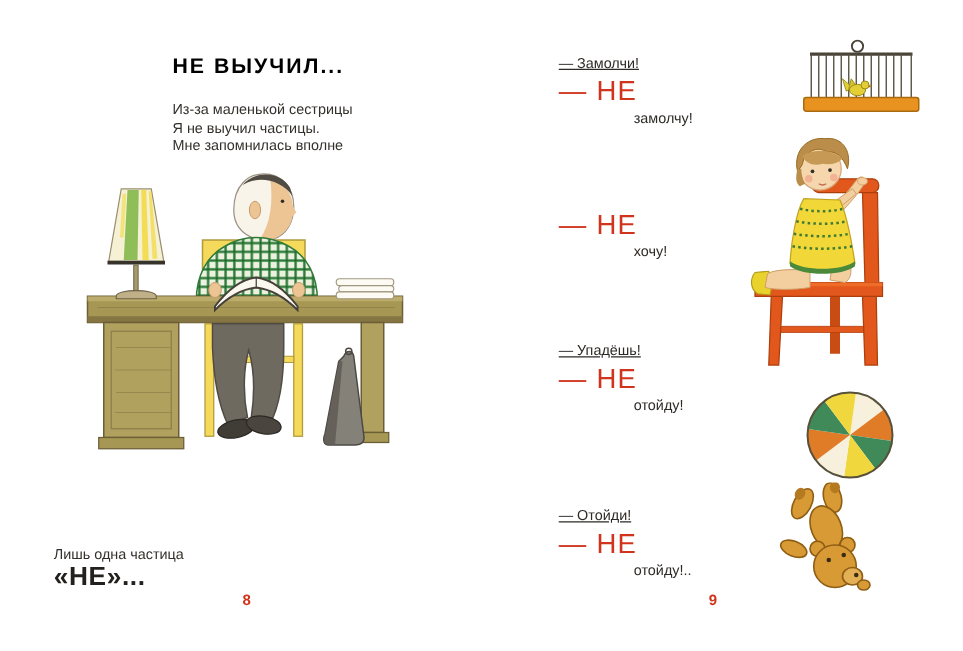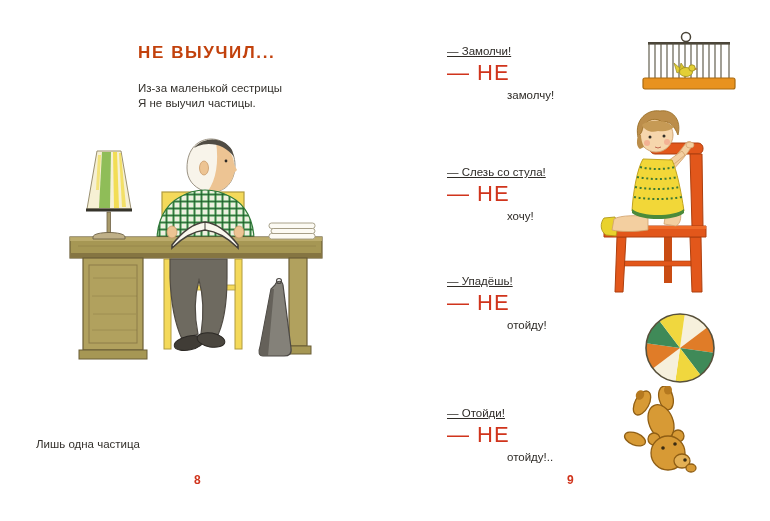--- a/index.html
+++ b/index.html
@@ -3,21 +3,21 @@
 <meta charset="utf-8">
 <style>
   html,body{margin:0;padding:0;background:#ffffff;}
   .spread{
     position:relative;width:770px;height:521px;background:#ffffff;overflow:hidden;
     font-family:"Liberation Sans", sans-serif;color:#33302b;
   }
   
   .title{
     position:absolute;left:138px;top:43px;
-    font-size:17px;font-weight:bold;letter-spacing:1.6px;color:#c2410c;
+    font-size:17px;font-weight:bold;letter-spacing:1.6px;color:#000000;
   }
   .poem{position:absolute;left:138px;top:67px;font-size:11.5px;line-height:14.5px;color:#34312c;margin-top:14px;}
   .caption{position:absolute;left:36px;top:438px;display:flex;align-items:baseline;white-space:nowrap;flex-direction:column;}
   .caption .pre{font-size:11.5px;color:#34312c;}
   .caption .emph{font-size:21px;font-weight:bold;letter-spacing:0.5px;color:#23211d;margin-left:7px;}
   .pagenum{position:absolute;font-size:12px;font-weight:bold;color:#d0341c;}
   .pg8{left:194px;top:473px;}
   .pg9{left:567px;top:473px;}
   
   .dialogue{position:absolute;left:447px;width:200px;}
@@ -38,20 +38,21 @@
 
 <div class="spread">
 
   <div>
 
     <div class="title">НЕ ВЫУЧИЛ...</div>
 
     <div class="poem">
       <div>Из-за маленькой сестрицы</div>
       <div>Я не выучил частицы.</div>
+      <div>Мне запомнилась вполне</div>
     </div>
 
     <svg class="illus desk-scene" width="290" height="245" viewBox="0 0 290 245">
       <defs>
         <pattern id="plaid" width="7" height="7" patternUnits="userSpaceOnUse">
           <rect width="7" height="7" fill="#eef0e0"></rect>
           <rect x="0" y="2.4" width="7" height="2.2" fill="#2f8f3f" opacity="0.85"></rect>
           <rect x="2.4" y="0" width="2.2" height="7" fill="#2f8f3f" opacity="0.85"></rect>
           <rect x="3" y="0" width="0.8" height="7" fill="#1d3d23" opacity="0.55"></rect>
           <rect x="0" y="3" width="7" height="0.8" fill="#1d3d23" opacity="0.55"></rect>
@@ -122,35 +123,35 @@
         <ellipse cx="131" cy="215" rx="15" ry="7" fill="#403c36" stroke="#2c2925" stroke-width="1" transform="rotate(-12 131 215)"></ellipse>
         <ellipse cx="153" cy="212" rx="14" ry="7" fill="#4a463f" stroke="#2c2925" stroke-width="1" transform="rotate(10 153 212)"></ellipse>
         <path d="M217,157 C219,152 224,152 225,157 L233,220 C234,226 231,228 226,228 L205,228 C201,228 200,224 202,219 L213,161 Z" fill="#848179" stroke="#4c4945" stroke-width="1.2"></path>
         <path d="M213,161 L202,219 C200,224 201,228 205,228 L210,228 L216,161 Z" fill="#5f5c55" opacity="0.85"></path>
         <circle cx="221" cy="153" r="2.5" fill="none" stroke="#4c4945" stroke-width="1.2"></circle>
       </g>
     </svg>
 
     <div class="caption">
       <span class="pre">Лишь одна частица</span>
+      <span class="emph">«НЕ»...</span>
     </div>
 
     <div class="pagenum pg8">8</div>
   </div>
 
   <div>
 
     <div class="dialogue d1">
       <div class="prompt">— Замолчи!</div>
       <div class="ne">— НЕ</div>
       <div class="reply">замолчу!</div>
     </div>
 
     <div class="dialogue d2">
-      <div class="prompt">— Слезь со стула!</div>
       <div class="ne">— НЕ</div>
       <div class="reply">хочу!</div>
     </div>
 
     <div class="dialogue d3">
       <div class="prompt">— Упадёшь!</div>
       <div class="ne">— НЕ</div>
       <div class="reply">отойду!</div>
     </div>
 

